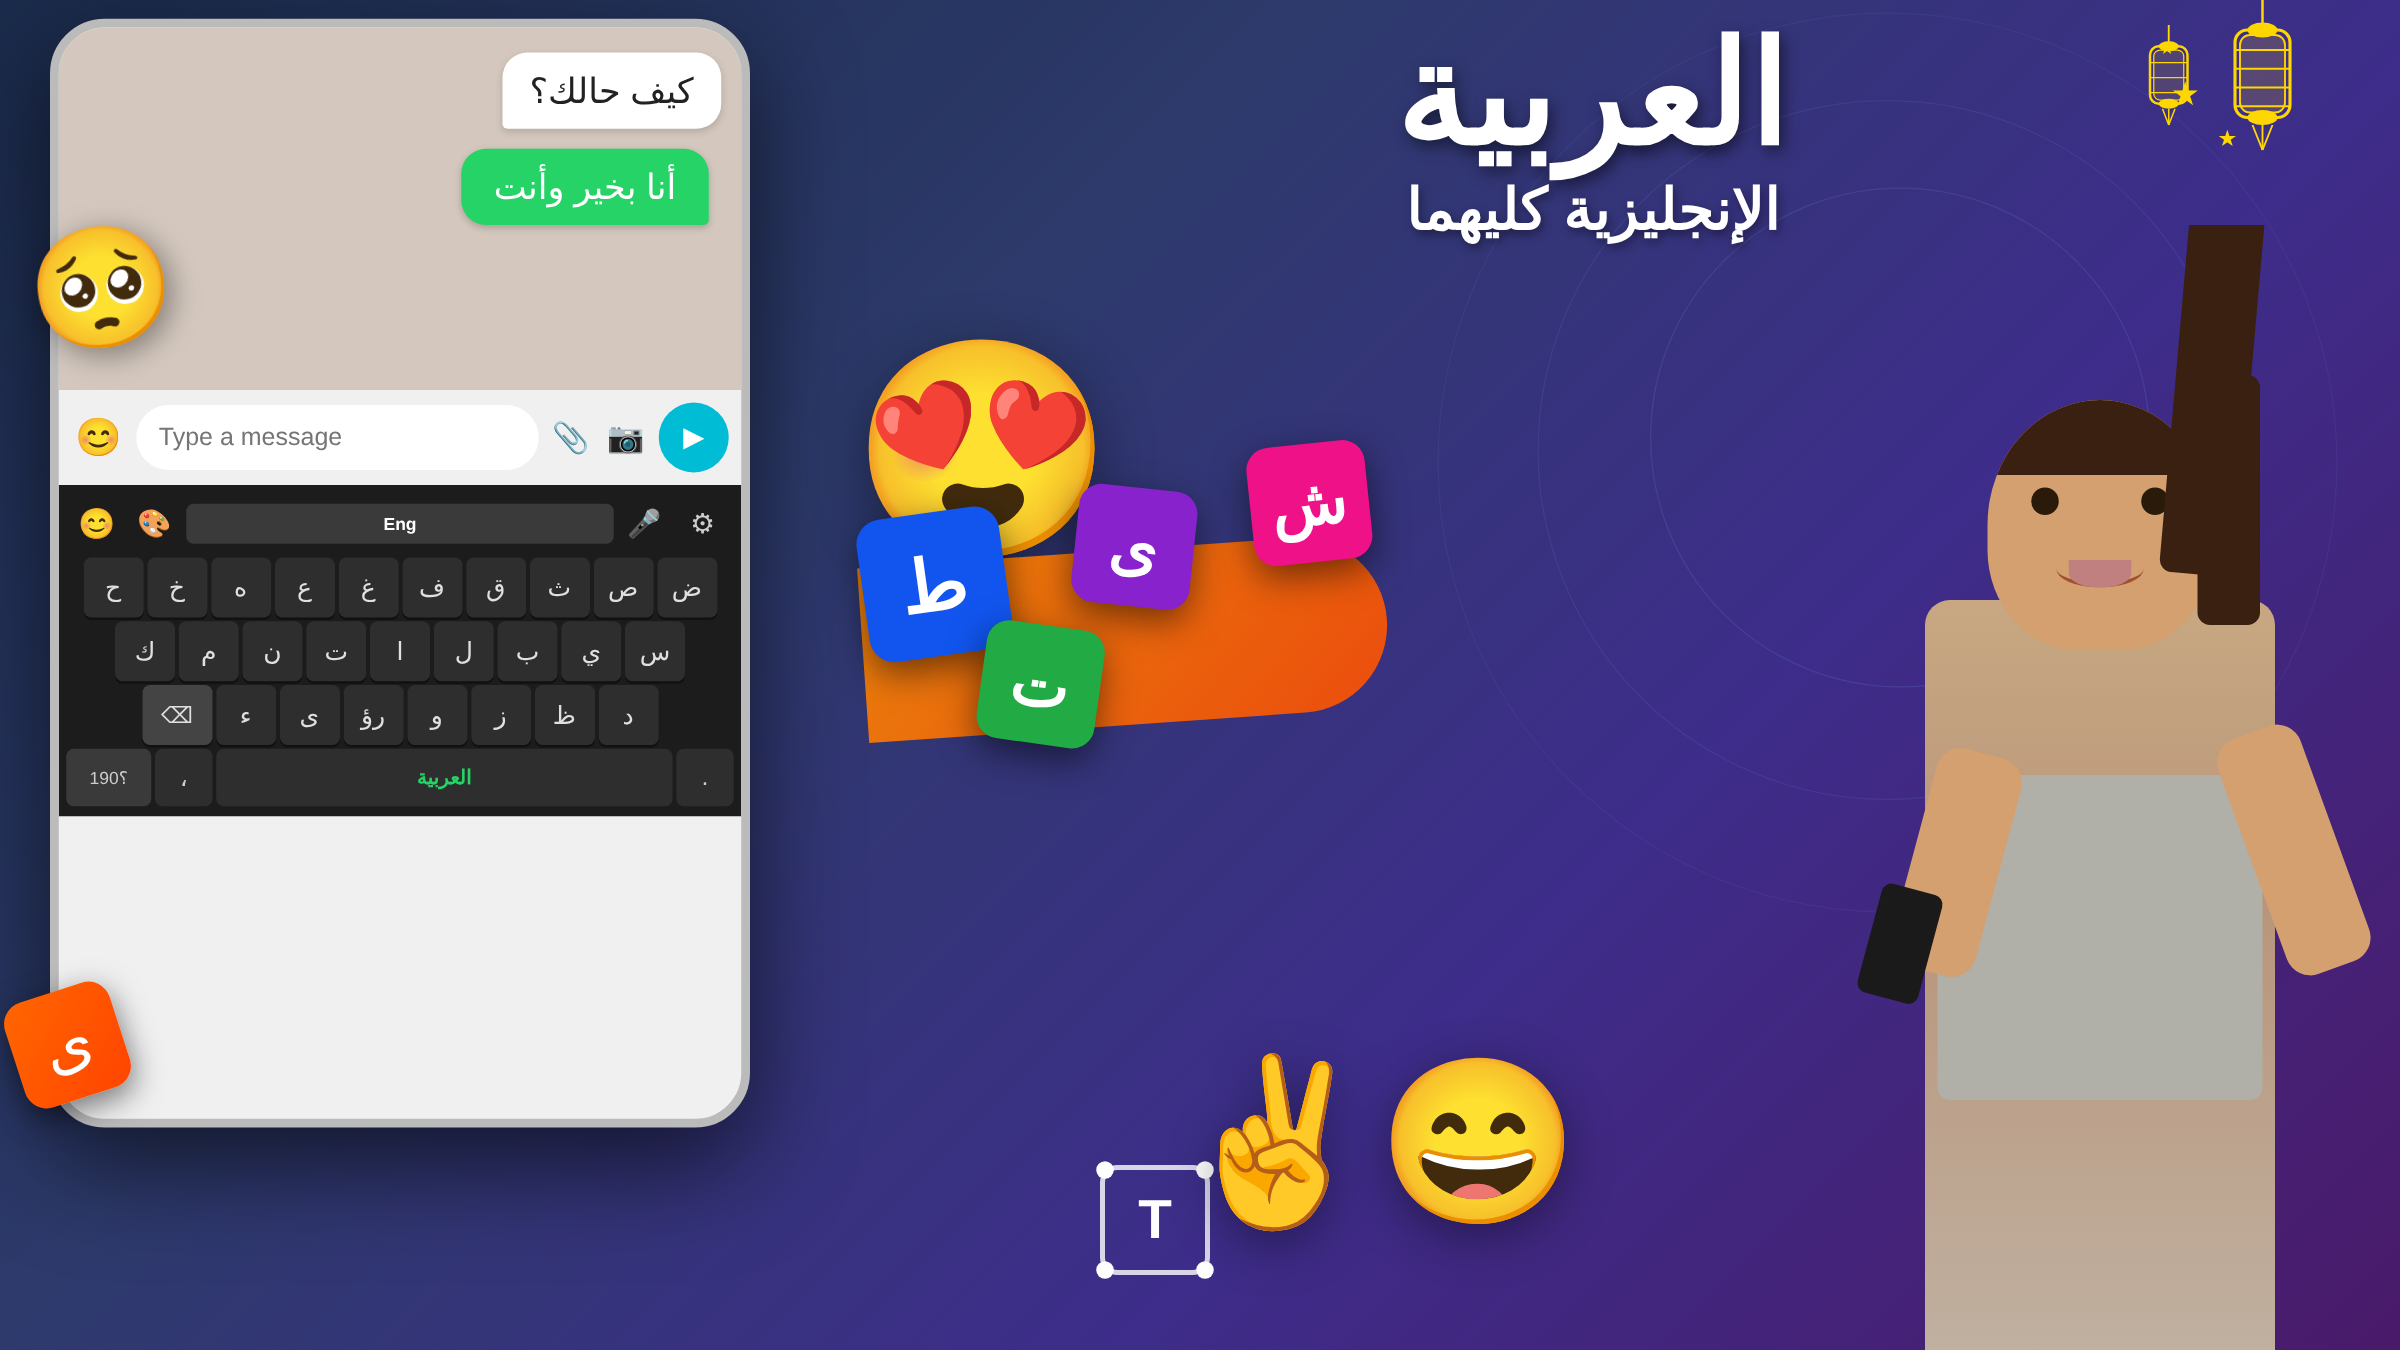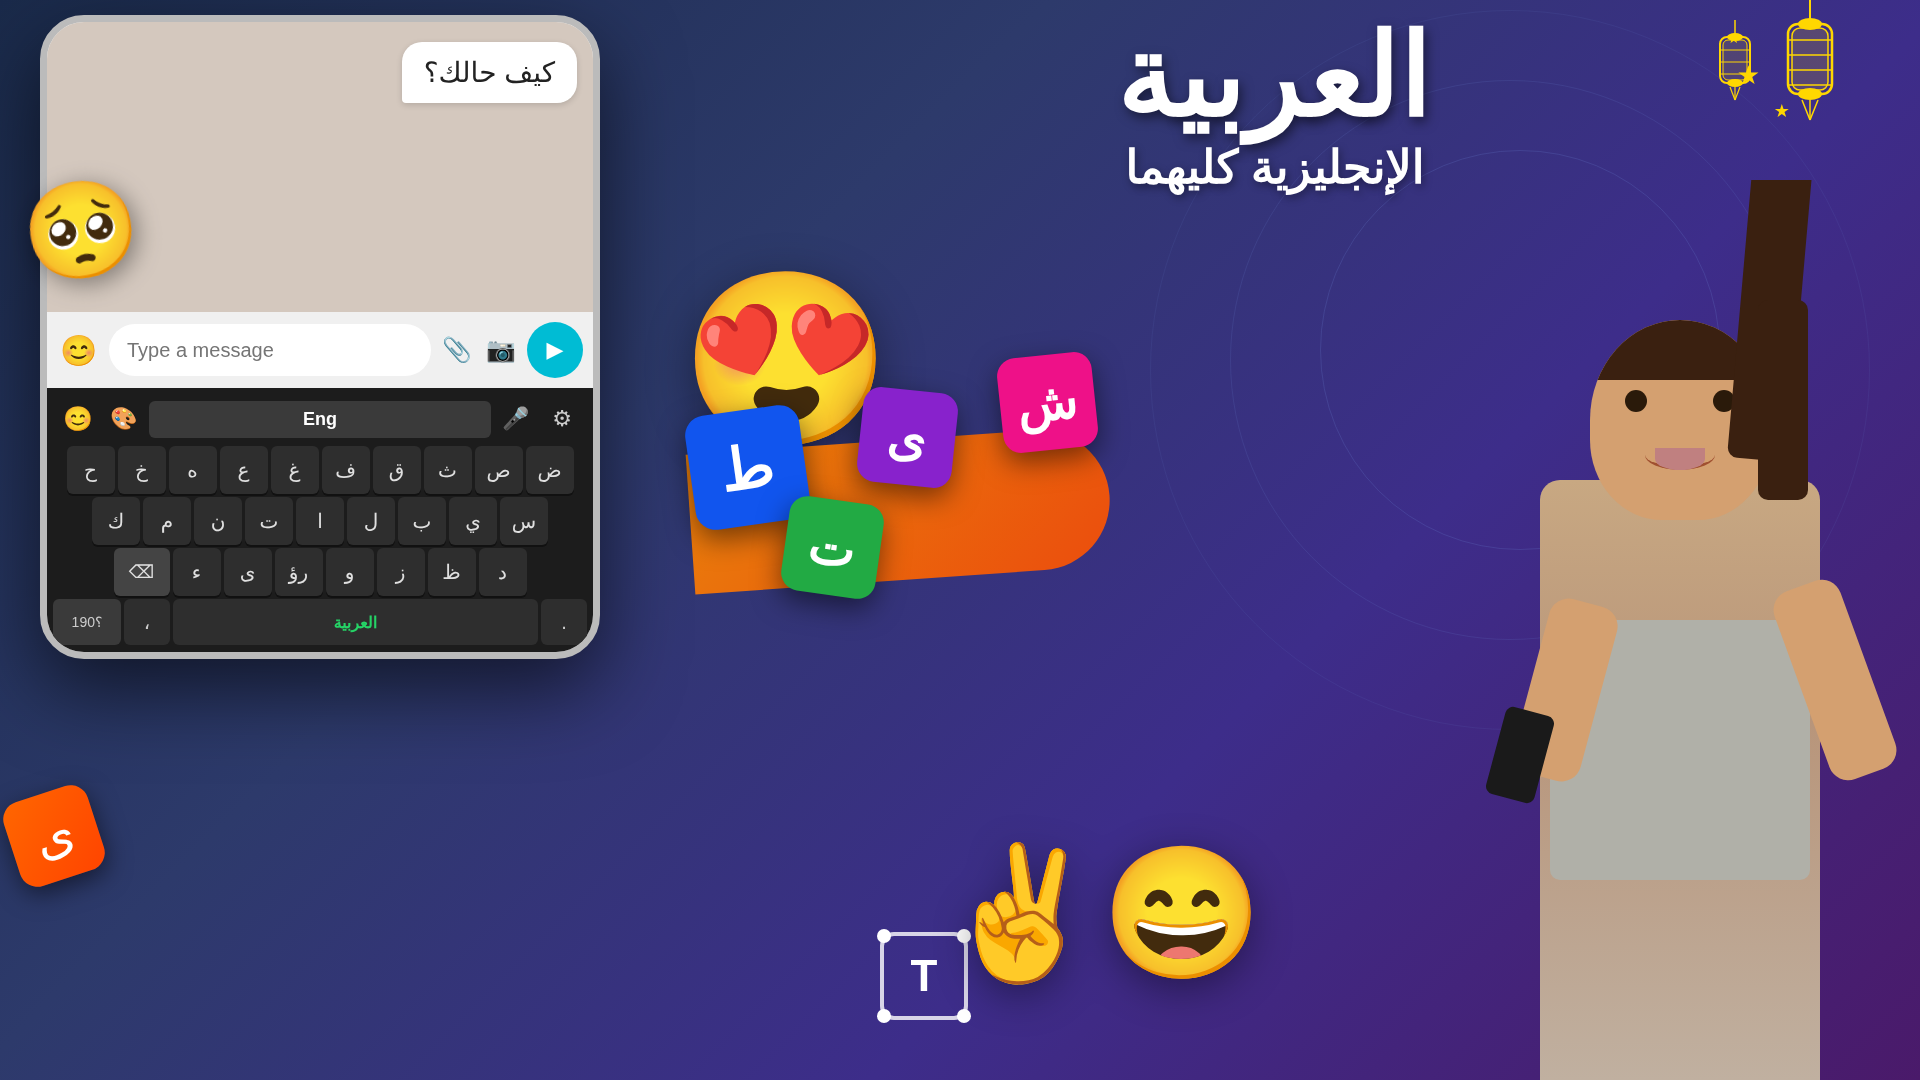--- a/index.html
+++ b/index.html
@@ -50,44 +50,47 @@
     <line x1="10" y1="30" x2="40" y2="30" stroke="#ffd700" stroke-width="1"></line>
     <line x1="10" y1="42" x2="40" y2="42" stroke="#ffd700" stroke-width="1"></line>
     <line x1="10" y1="54" x2="40" y2="54" stroke="#ffd700" stroke-width="1"></line>
     <ellipse cx="25" cy="63" rx="8" ry="4" fill="#ffd700"></ellipse>
     <line x1="20" y1="67" x2="25" y2="80" stroke="#ffd700" stroke-width="1.2"></line>
     <line x1="25" y1="67" x2="25" y2="80" stroke="#ffd700" stroke-width="1.2"></line>
     <line x1="30" y1="67" x2="25" y2="80" stroke="#ffd700" stroke-width="1.2"></line>
   </svg>
 </div>
 
-<div style="position:absolute;left:40px;top:15px;width:560px;height:644px;background:#f0f0f0;border-radius:44px;border:7px solid #bbb;box-shadow:0 30px 80px rgba(0,0,0,0.6);overflow:hidden;">
+<div style="position:absolute;left:40px;top:15px;width:560px;height:887px;background:#f0f0f0;border-radius:44px;border:7px solid #bbb;box-shadow:0 30px 80px rgba(0,0,0,0.6);overflow:hidden;">
 
   <div style="background:#d4c8be;min-height:290px;padding:20px 16px;position:relative;">
 
     <div style="display:flex;justify-content:flex-end;margin-bottom:16px;">
       <div style="background:white;border-radius:20px 20px 20px 4px;padding:14px 22px;font-size:28px;color:#222;direction:rtl;font-family:'Segoe UI',Arial,sans-serif;box-shadow:0 2px 6px rgba(0,0,0,0.15);max-width:280px;">كيف حالك؟</div>
     </div>
 
+    <div style="display:flex;justify-content:flex-end;margin-right:10px;">
+      <div style="background:#25d366;border-radius:20px 20px 4px 20px;padding:14px 26px;font-size:28px;color:white;direction:rtl;font-family:'Segoe UI',Arial,sans-serif;box-shadow:0 2px 6px rgba(0,0,0,0.2);max-width:320px;">أنا بخير وأنت</div>
+    </div>
   </div>
 
   <div style="background:#f0f0f0;height:76px;display:flex;align-items:center;padding:0 10px;gap:8px;">
     <button style="background:none;border:none;font-size:30px;cursor:pointer;width:44px;height:44px;display:flex;align-items:center;justify-content:center;">😊</button>
     <input style="flex: 1 1 0%; height: 52px; border-radius: 26px; border: none; background: white; padding: 11px 18px; font-size: 20px; color: rgb(153, 153, 153); outline: none;" type="text" placeholder="Type a message">
     <button style="background:none;border:none;font-size:24px;color:#888;cursor:pointer;width:36px;height:36px;display:flex;align-items:center;justify-content:center;">📎</button>
     <button style="background:none;border:none;font-size:24px;color:#888;cursor:pointer;width:36px;height:36px;display:flex;align-items:center;justify-content:center;">📷</button>
     <button style="width:56px;height:56px;background:#00bcd4;border:none;border-radius:50%;color:white;font-size:22px;cursor:pointer;display:flex;align-items:center;justify-content:center;flex-shrink:0;">▶</button>
   </div>
 
   <div style="background:#1c1c1c;padding:6px 4px 8px;">
 
     <div style="display:flex;align-items:center;padding:4px 6px 6px;gap:4px;">
       <button style="background:none;border:none;color:#ccc;font-size:24px;cursor:pointer;width:42px;height:42px;display:flex;align-items:center;justify-content:center;">😊</button>
       <button style="background:none;border:none;color:#4caf50;font-size:22px;cursor:pointer;width:42px;height:42px;display:flex;align-items:center;justify-content:center;">🎨</button>
-      <button style="background:#3a3a3a;border:none;border-radius:6px;color:#fff;font-size:18px;font-weight:bold;padding:8px 24px;cursor:pointer;flex:1;text-align:center;">Eng</button>
+      <button style="background:#3a3a3a;border:none;border-radius:6px;color:#fff;font-size:14px;font-weight:bold;padding:8px 24px;cursor:pointer;flex:1;text-align:center;">Eng</button>
       <button style="background:none;border:none;color:#ccc;font-size:22px;cursor:pointer;width:42px;height:42px;display:flex;align-items:center;justify-content:center;">🎤</button>
       <button style="background:none;border:none;color:#ccc;font-size:22px;cursor:pointer;width:42px;height:42px;display:flex;align-items:center;justify-content:center;">⚙</button>
     </div>
 
     <div style="display:flex;justify-content:center;gap:3px;margin-bottom:3px;">
       <button style="background:#2e2e2e;border:none;border-radius:6px;color:#e0e0e0;font-size:20px;height:48px;min-width:48px;cursor:pointer;box-shadow:0 2px 0 #111;direction:rtl;">ح</button>
       <button style="background:#2e2e2e;border:none;border-radius:6px;color:#e0e0e0;font-size:20px;height:48px;min-width:48px;cursor:pointer;box-shadow:0 2px 0 #111;direction:rtl;">خ</button>
       <button style="background:#2e2e2e;border:none;border-radius:6px;color:#e0e0e0;font-size:20px;height:48px;min-width:48px;cursor:pointer;box-shadow:0 2px 0 #111;direction:rtl;">ه</button>
       <button style="background:#2e2e2e;border:none;border-radius:6px;color:#e0e0e0;font-size:20px;height:48px;min-width:48px;cursor:pointer;box-shadow:0 2px 0 #111;direction:rtl;">ع</button>
       <button style="background:#2e2e2e;border:none;border-radius:6px;color:#e0e0e0;font-size:20px;height:48px;min-width:48px;cursor:pointer;box-shadow:0 2px 0 #111;direction:rtl;">غ</button>

